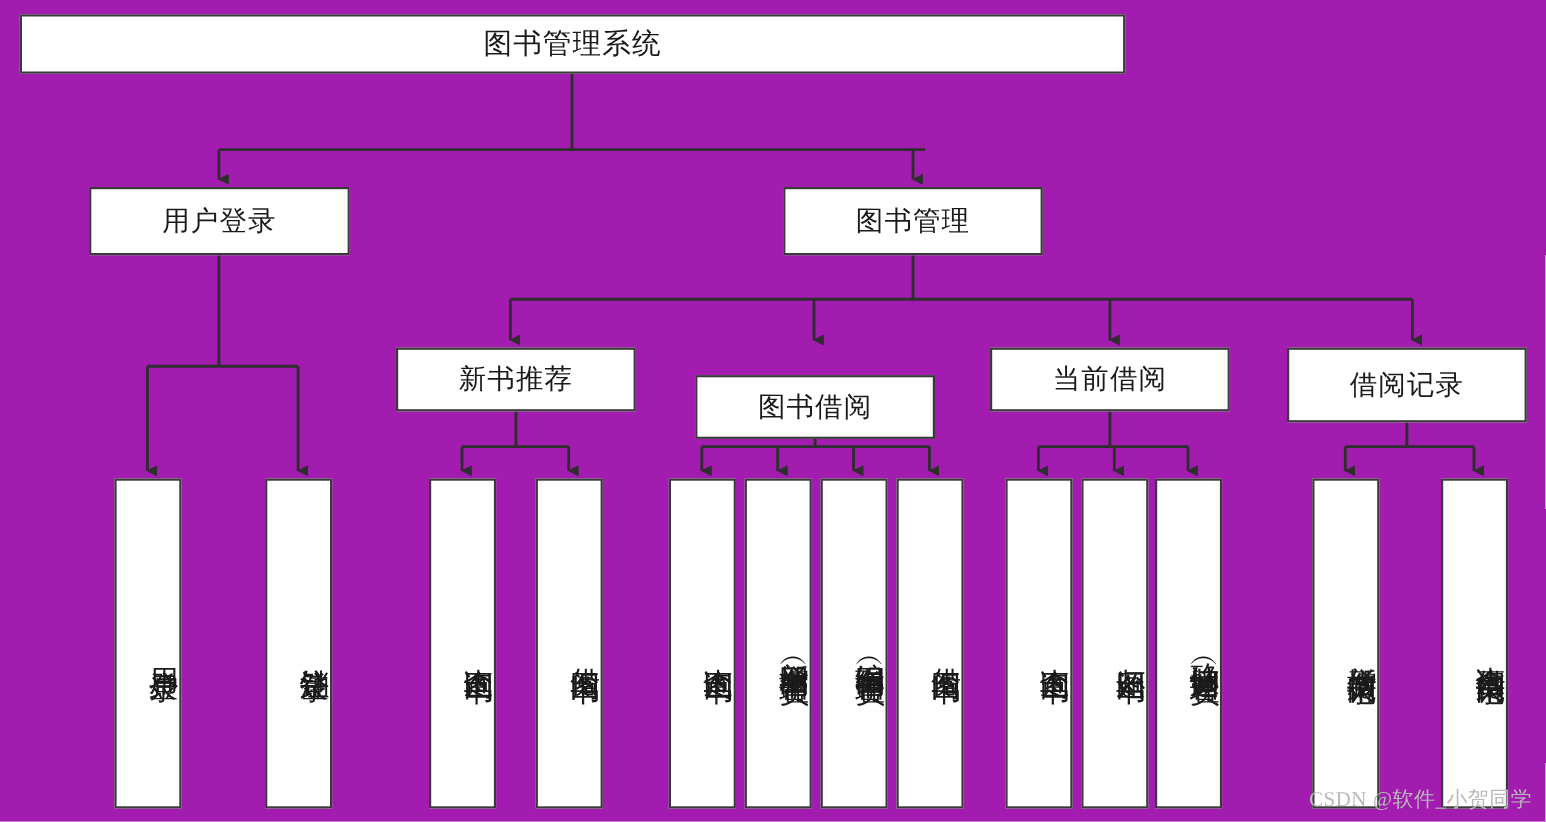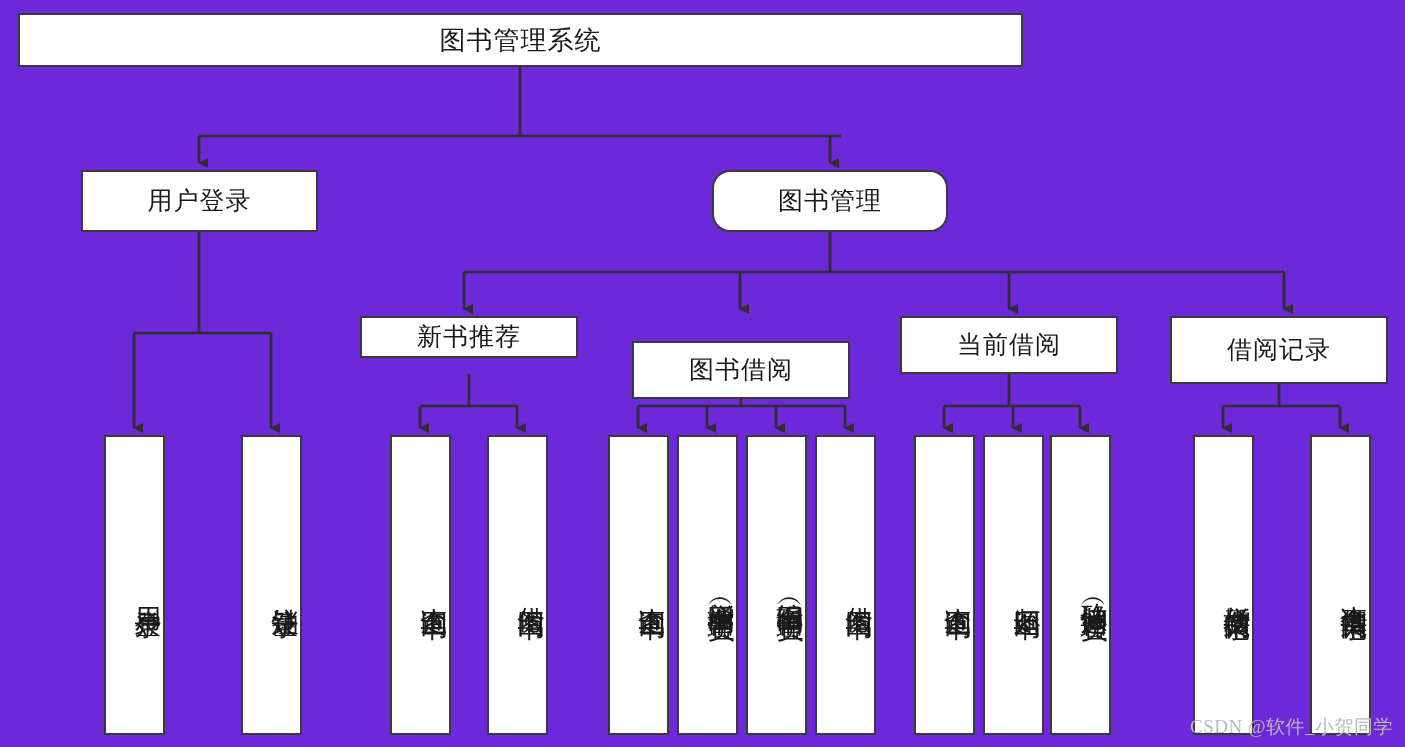--- a/index.html
+++ b/index.html
@@ -8,21 +8,21 @@
     padding: 0;
     background: #ffffff;
   }
   body {
     font-family: "DejaVu Sans", "Liberation Sans", sans-serif;
   }
   #diagram-canvas {
     position: relative;
     width: 1405px;
     height: 747px;
-    background: #6d28d9;
+    background: #a21caf;
     overflow: hidden;
   }
   #diagram-svg {
     position: absolute;
     left: 0;
     top: 0;
     width: 1405px;
     height: 747px;
   }
   .node {
@@ -123,25 +123,25 @@
     </g>
   </svg>
 
   <div class="node node-h node-root" style="left:18px; top:13px; width:1005px; height:54px;">
     <span>图书管理系统</span>
   </div>
 
   <div class="node node-h" style="left:81px; top:170px; width:237px; height:62px;">
     <span>用户登录</span>
   </div>
-  <div class="node node-h" style="left:712px; top:170px; width:236px; height:62px;border-radius:18px;">
+  <div class="node node-h" style="left:712px; top:170px; width:236px; height:62px;">
     <span>图书管理</span>
   </div>
 
-  <div class="node node-h" style="left:360px; top:316px; width:218px; height:42px;">
+  <div class="node node-h" style="left:360px; top:316px; width:218px; height:58px;">
     <span>新书推荐</span>
   </div>
   <div class="node node-h" style="left:632px; top:317px; width:218px; height:58px;margin-top:24px;">
     <span>图书借阅</span>
   </div>
   <div class="node node-h" style="left:900px; top:316px; width:218px; height:58px;">
     <span>当前借阅</span>
   </div>
   <div class="node node-h" style="left:1170px; top:316px; width:218px; height:68px;">
     <span>借阅记录</span>

